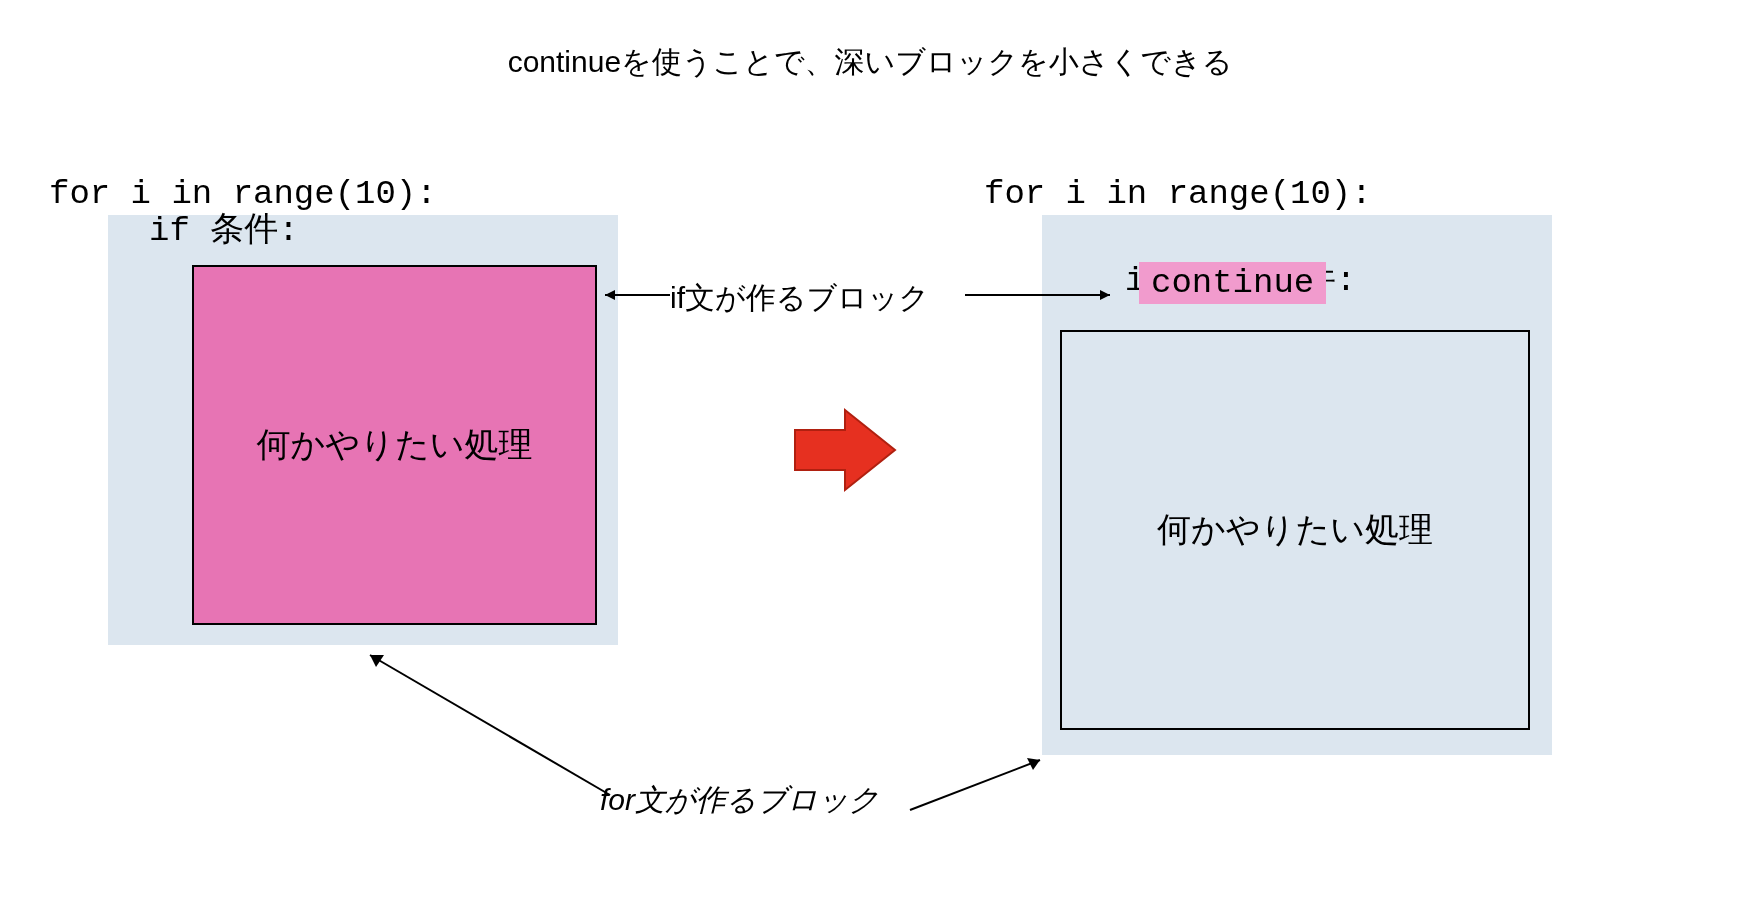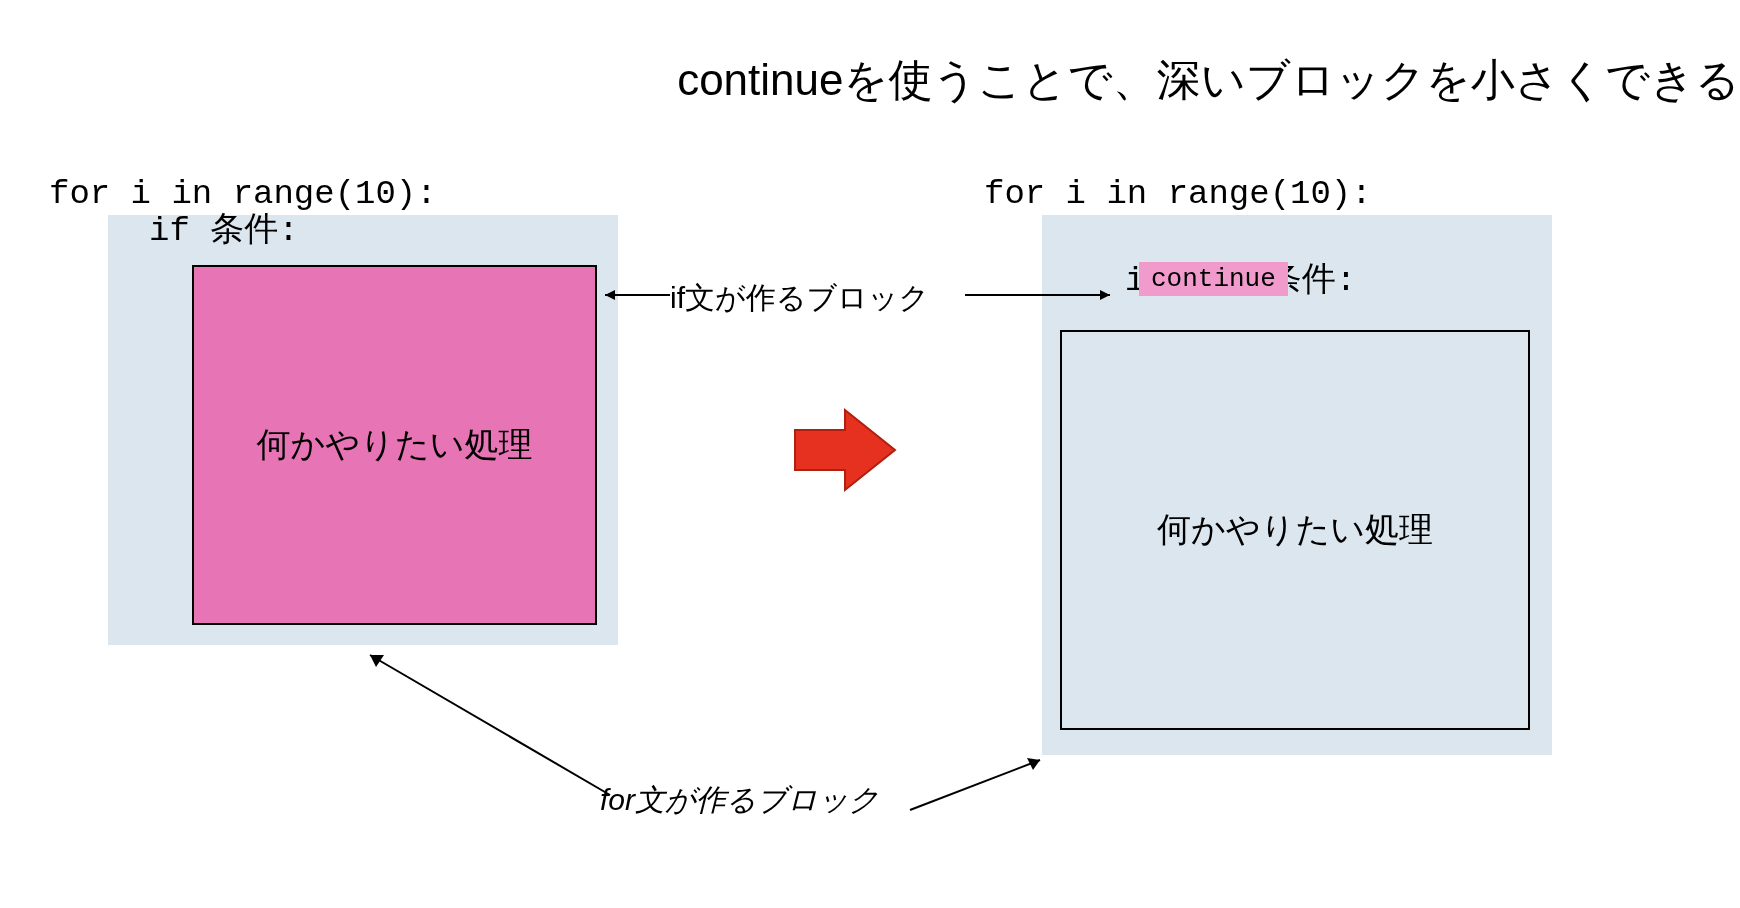--- a/index.html
+++ b/index.html
@@ -11,25 +11,25 @@
     width: 1740px;
     height: 908px;
     position: relative;
   }
   .mono {
     font-family: "Menlo", "Consolas", "Courier New", monospace;
     margin-left: 24px;
   }
   .title {
     position: absolute;
-    top: 51px;
+    top: 42px;
     left: 0;
     width: 100%;
-    text-align: right;
-    font-size: 44px;
+    text-align: center;
+    font-size: 30px;
   }
   .code {
     position: absolute;
     font-size: 34px;
     white-space: pre;
   }
   .for-block {
     position: absolute;
     background: #dce6ef;
   }
@@ -38,21 +38,21 @@
     background: #e774b4;
     border: 2px solid #000;
     display: flex;
     align-items: center;
     justify-content: center;
     font-size: 34px;
   }
   .continue-box {
     position: absolute;
     background: #f19bcd;
-    font-size: 26px;
+    font-size: 34px;
     padding: 2px 12px;
   }
   .task-box {
     position: absolute;
     border: 2px solid #000;
     display: flex;
     align-items: center;
     justify-content: center;
     font-size: 34px;
     background: transparent;

